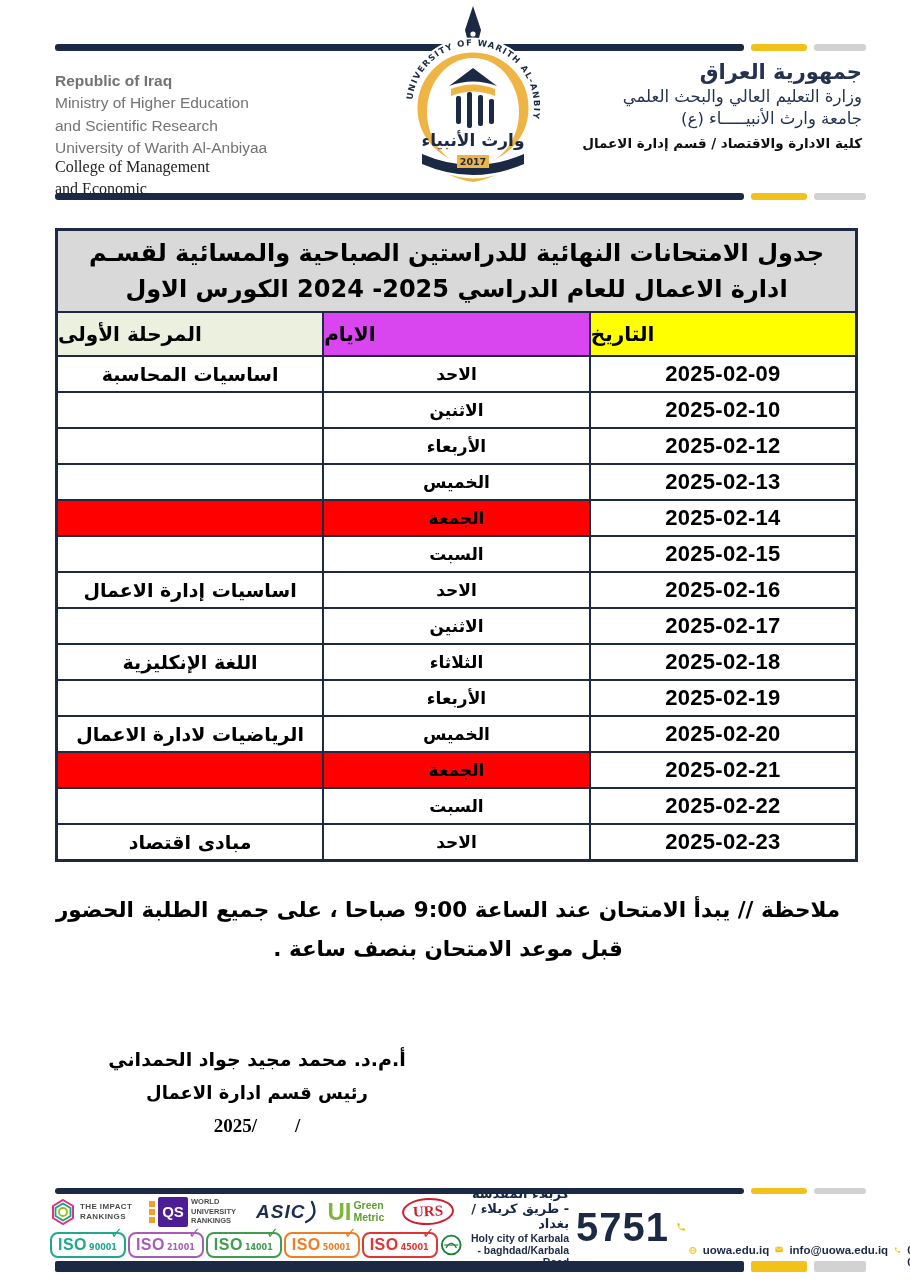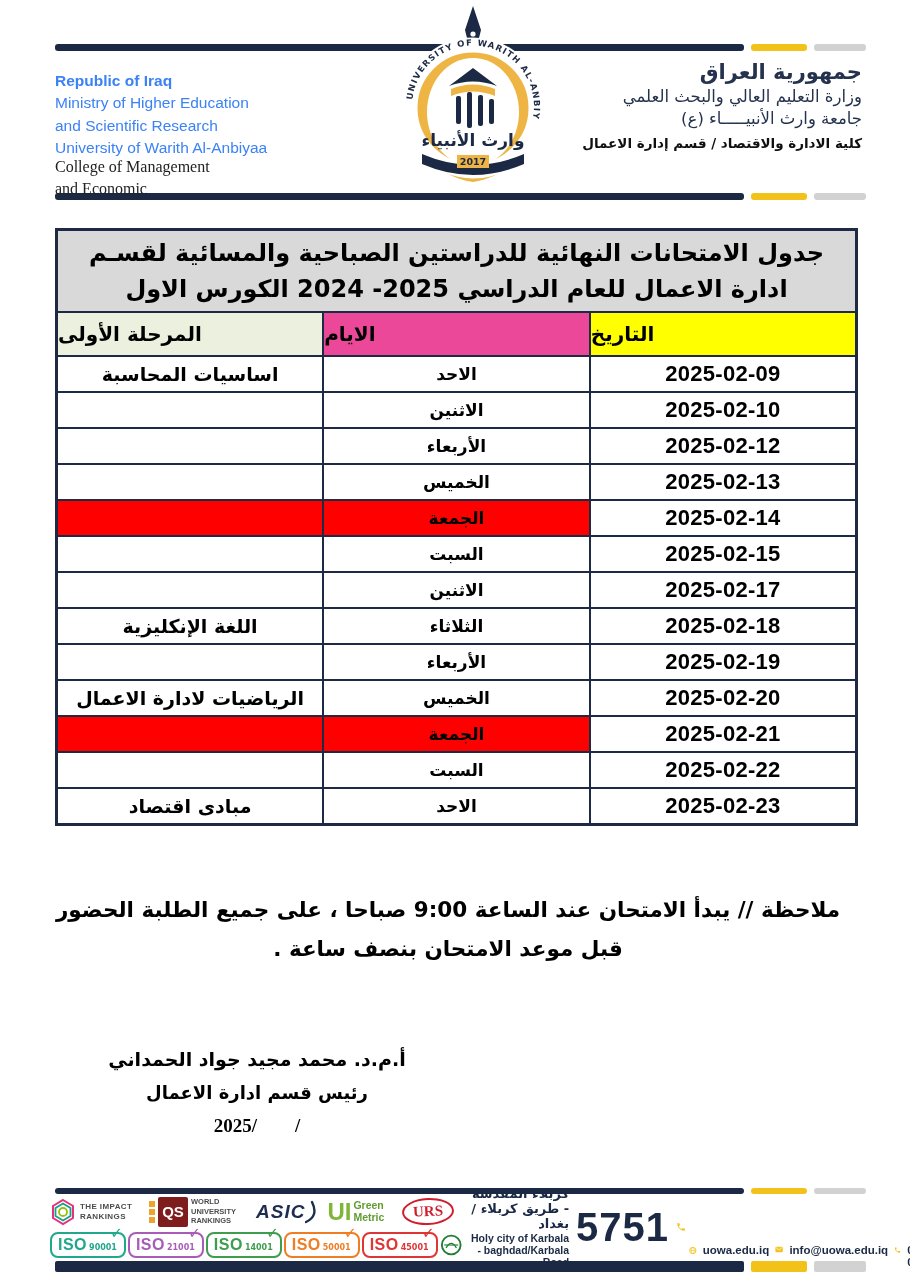--- a/index.html
+++ b/index.html
@@ -13,39 +13,39 @@
   .bar .seg-gray{width:52px;height:7px;background:#d2d2d2;border-radius:3px;}
   #bar-top{top:44px;}
   #bar-header-bottom{top:193px;}
   #bar-footer-top{top:1188px;}
   #bar-footer-top .seg-navy,#bar-footer-top .seg-gold,#bar-footer-top .seg-gray{height:6px;}
   #bar-bottom{top:1261px;}
   #bar-bottom .seg-navy,#bar-bottom .seg-gold,#bar-bottom .seg-gray{height:11px;border-radius:2px;}
 
   
   .hdr-en{position:absolute;left:55px;top:70px;font-family:"Liberation Sans",sans-serif;
-          font-size:15.5px;line-height:1.45;color:#3b82f6;}
+          font-size:15.5px;line-height:1.45;color:#737373;}
   .hdr-en .b{font-weight:bold;}
   .hdr-college{position:absolute;left:55px;top:156px;font-family:"Liberation Serif",serif;
           font-size:16px;line-height:1.35;color:#222;}
   .hdr-ar{position:absolute;right:48px;top:60px;direction:rtl;text-align:right;color:#25324e;}
   .hdr-ar .l1{font-size:21px;font-weight:bold;margin-bottom:3px;}
   .hdr-ar .l2,.hdr-ar .l3{font-size:16.5px;margin-bottom:3px;}
   .hdr-ar .l4{font-size:13.5px;font-weight:bold;color:#101010;margin-top:7px;}
   .logo{position:absolute;left:394px;top:6px;width:158px;height:186px;z-index:2;}
 
   
   .exam-table{position:absolute;left:55px;top:228px;width:803px;border-collapse:collapse;
               border:3px solid #1e2a44;table-layout:fixed;}
   .exam-table td,.exam-table th{border:2px solid #1e2a44;padding:0;}
   .title-cell{background:#d9d9d9;height:80px;text-align:center;vertical-align:middle;
               direction:rtl;font-weight:bold;font-size:24px;line-height:1.5;color:#000;padding:0 16px;}
   .head-row th{height:42px;text-align:left;vertical-align:middle;font-weight:bold;font-size:20px;direction:rtl;color:#000;}
   th.col-stage{background:#ebf1de;width:534px;}
-  th.col-days{background:#ec4899;width:107px;}
+  th.col-days{background:#d946ef;width:107px;}
   th.col-date{background:#ffff00;width:162px;}
   .exam-table tbody td{height:34px;text-align:center;vertical-align:middle;font-weight:bold;color:#000;}
   td.subject-cell{font-size:19px;direction:rtl;}
   td.day-cell{font-size:17px;direction:rtl;}
   td.date-cell{font-size:22px;direction:ltr;font-family:"Liberation Sans",sans-serif;letter-spacing:.3px;}
   tr.holiday td.subject-cell,tr.holiday td.day-cell{background:#ff0000;}
 
   
   .note{position:absolute;left:41px;right:55px;top:891px;direction:rtl;text-align:center;
         font-weight:bold;font-size:21.5px;line-height:1.8;color:#000;}
@@ -61,21 +61,21 @@
   
   .footer{position:absolute;left:50px;right:40px;top:1196px;height:62px;display:flex;align-items:center;gap:8px;}
   .logos{width:412px;display:flex;flex-direction:column;gap:5px;}
   .logos-row{display:flex;align-items:center;gap:9px;}
   .impact{display:flex;align-items:center;gap:4px;}
   .impact-text{font-size:8px;font-weight:bold;color:#4c4c4c;width:60px;line-height:1.25;letter-spacing:.4px;
                font-family:"Liberation Sans",sans-serif;}
   .qs{display:flex;align-items:center;gap:3px;}
   .qs-squares{display:flex;flex-direction:column;gap:2px;}
   .qs-squares i{width:6px;height:6px;background:#f0a22d;display:block;}
-  .qs-box{width:30px;height:30px;background:#7f1d1d;color:#fff;font-weight:bold;font-size:15px;
+  .qs-box{width:30px;height:30px;background:#4c1d95;color:#fff;font-weight:bold;font-size:15px;
           display:flex;align-items:center;justify-content:center;border-radius:2px;
           font-family:"Liberation Sans",sans-serif;}
   .qs-text{font-size:7.5px;font-weight:bold;color:#4c4c4c;width:56px;line-height:1.3;
            font-family:"Liberation Sans",sans-serif;}
   .asic{display:flex;align-items:center;}
   .asic-label{font-family:"Liberation Sans",sans-serif;font-style:italic;font-weight:bold;
               font-size:19px;color:#1d2d50;letter-spacing:1px;}
   .greenmetric{display:flex;align-items:center;gap:2px;}
   .ui-label{font-size:24px;font-weight:bold;color:#7fb539;line-height:1;font-family:"Liberation Sans",sans-serif;}
   .gm-text{font-size:10.5px;font-weight:bold;color:#5f9e2f;width:40px;line-height:1.1;
@@ -193,20 +193,25 @@
         </tr>
         <tr class="holiday">
           <td class="subject-cell"></td>
           <td class="day-cell">الجمعة</td>
           <td class="date-cell">2025-02-14</td>
         </tr>
         <tr>
           <td class="subject-cell"></td>
           <td class="day-cell">السبت</td>
           <td class="date-cell">2025-02-15</td>
+        </tr>
+        <tr>
+          <td class="subject-cell">اساسيات إدارة الاعمال</td>
+          <td class="day-cell">الاحد</td>
+          <td class="date-cell">2025-02-16</td>
         </tr>
         <tr>
           <td class="subject-cell"></td>
           <td class="day-cell">الاثنين</td>
           <td class="date-cell">2025-02-17</td>
         </tr>
         <tr>
           <td class="subject-cell">اللغة الإنكليزية</td>
           <td class="day-cell">الثلاثاء</td>
           <td class="date-cell">2025-02-18</td>

